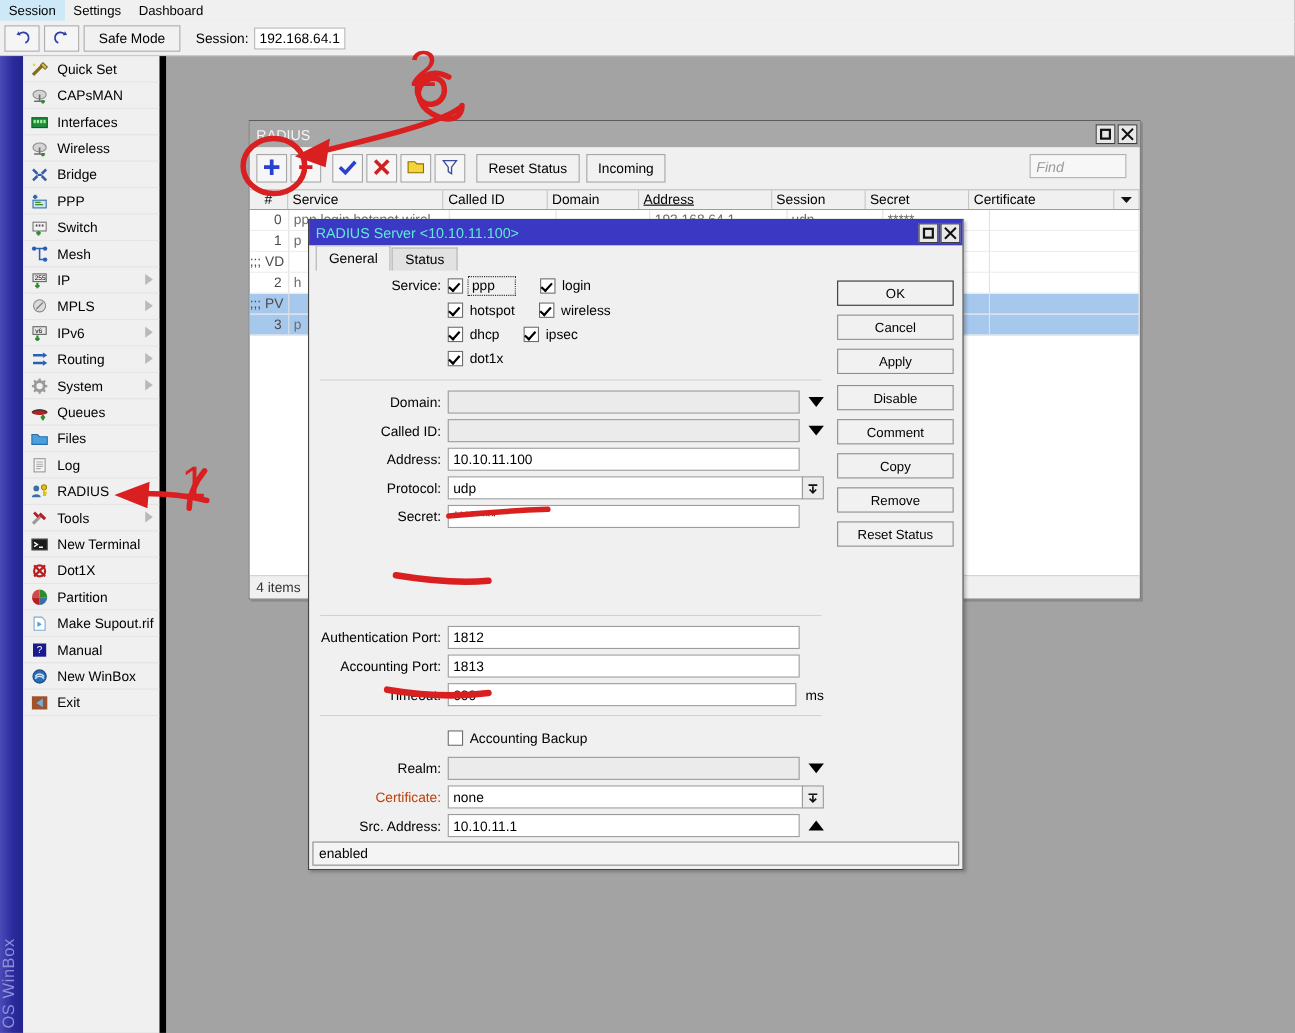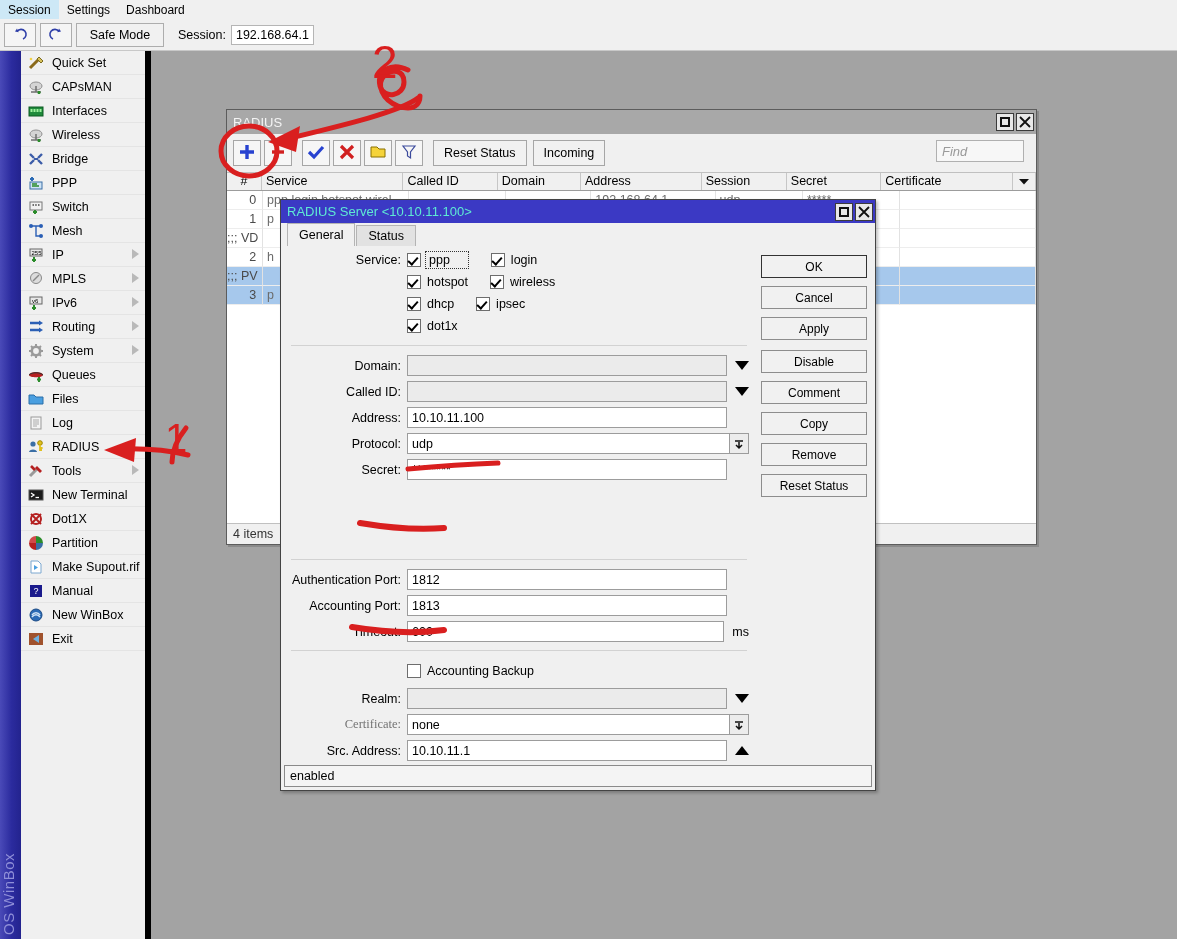--- a/index.html
+++ b/index.html
@@ -184,21 +184,21 @@
     width: 106px; height: 23px; border: 1px solid #8d8d8d; background: #f1f1f1;
     display: flex; align-items: center; justify-content: center;
     font-size: 12px; margin-bottom: 8px; cursor: pointer; box-sizing: border-box;
   }
   .btn.first { border-color: #333; }
   .btn.gap { margin-top: 10px; }
 
   .frow { display: flex; align-items: center; margin-bottom: 5px; }
   .flabel { width: 118px; text-align: right; padding-right: 6px; font-size: 12.5px;
             white-space: nowrap; box-sizing: border-box; }
-  .flabel.dim { color: #737373; font-family: Liberation Serif, serif; }
+  .flabel.dim { color: #c2410c; }
   .finput {
     height: 21px; border: 1px solid #9c9c9c; background: #fff;
     display: flex; align-items: center; padding: 0 4px; font-size: 12.5px;
     box-sizing: border-box; flex: 1;
   }
   .finput.ro { background: #ebebeb; }
   .caret-down {
     width: 0; height: 0; border-left: 7px solid transparent; border-right: 7px solid transparent;
     border-top: 9px solid #000; margin-left: 8px; cursor: pointer;
   }
@@ -598,21 +598,21 @@
         <span>Find</span>
       </div>
     </div>
 
     <div class="tbl">
       <div class="thead" id="thead">
           <div class="th num" style="width: 37px;">#</div>
           <div class="th" style="width: 150px;">Service</div>
           <div class="th" style="width: 100px;">Called ID</div>
           <div class="th" style="width: 88px;">Domain</div>
-          <div class="th" style="width: 128px;">Address</div>
+          <div class="th" style="width: 128px; text-decoration: underline;">Address</div>
           <div class="th" style="width: 90px;">Session</div>
           <div class="th" style="width: 100px;">Secret</div>
           <div class="th" style="width: 140px;">Certificate</div>
           <div class="th drop">
             <svg width="12" height="9" viewBox="0 0 12 9">
               <path d="M1 2 L6 7.5 L11 2 Z" fill="#111"></path>
             </svg>
           </div>
         </div>
       <div class="tbody" id="tbody">

